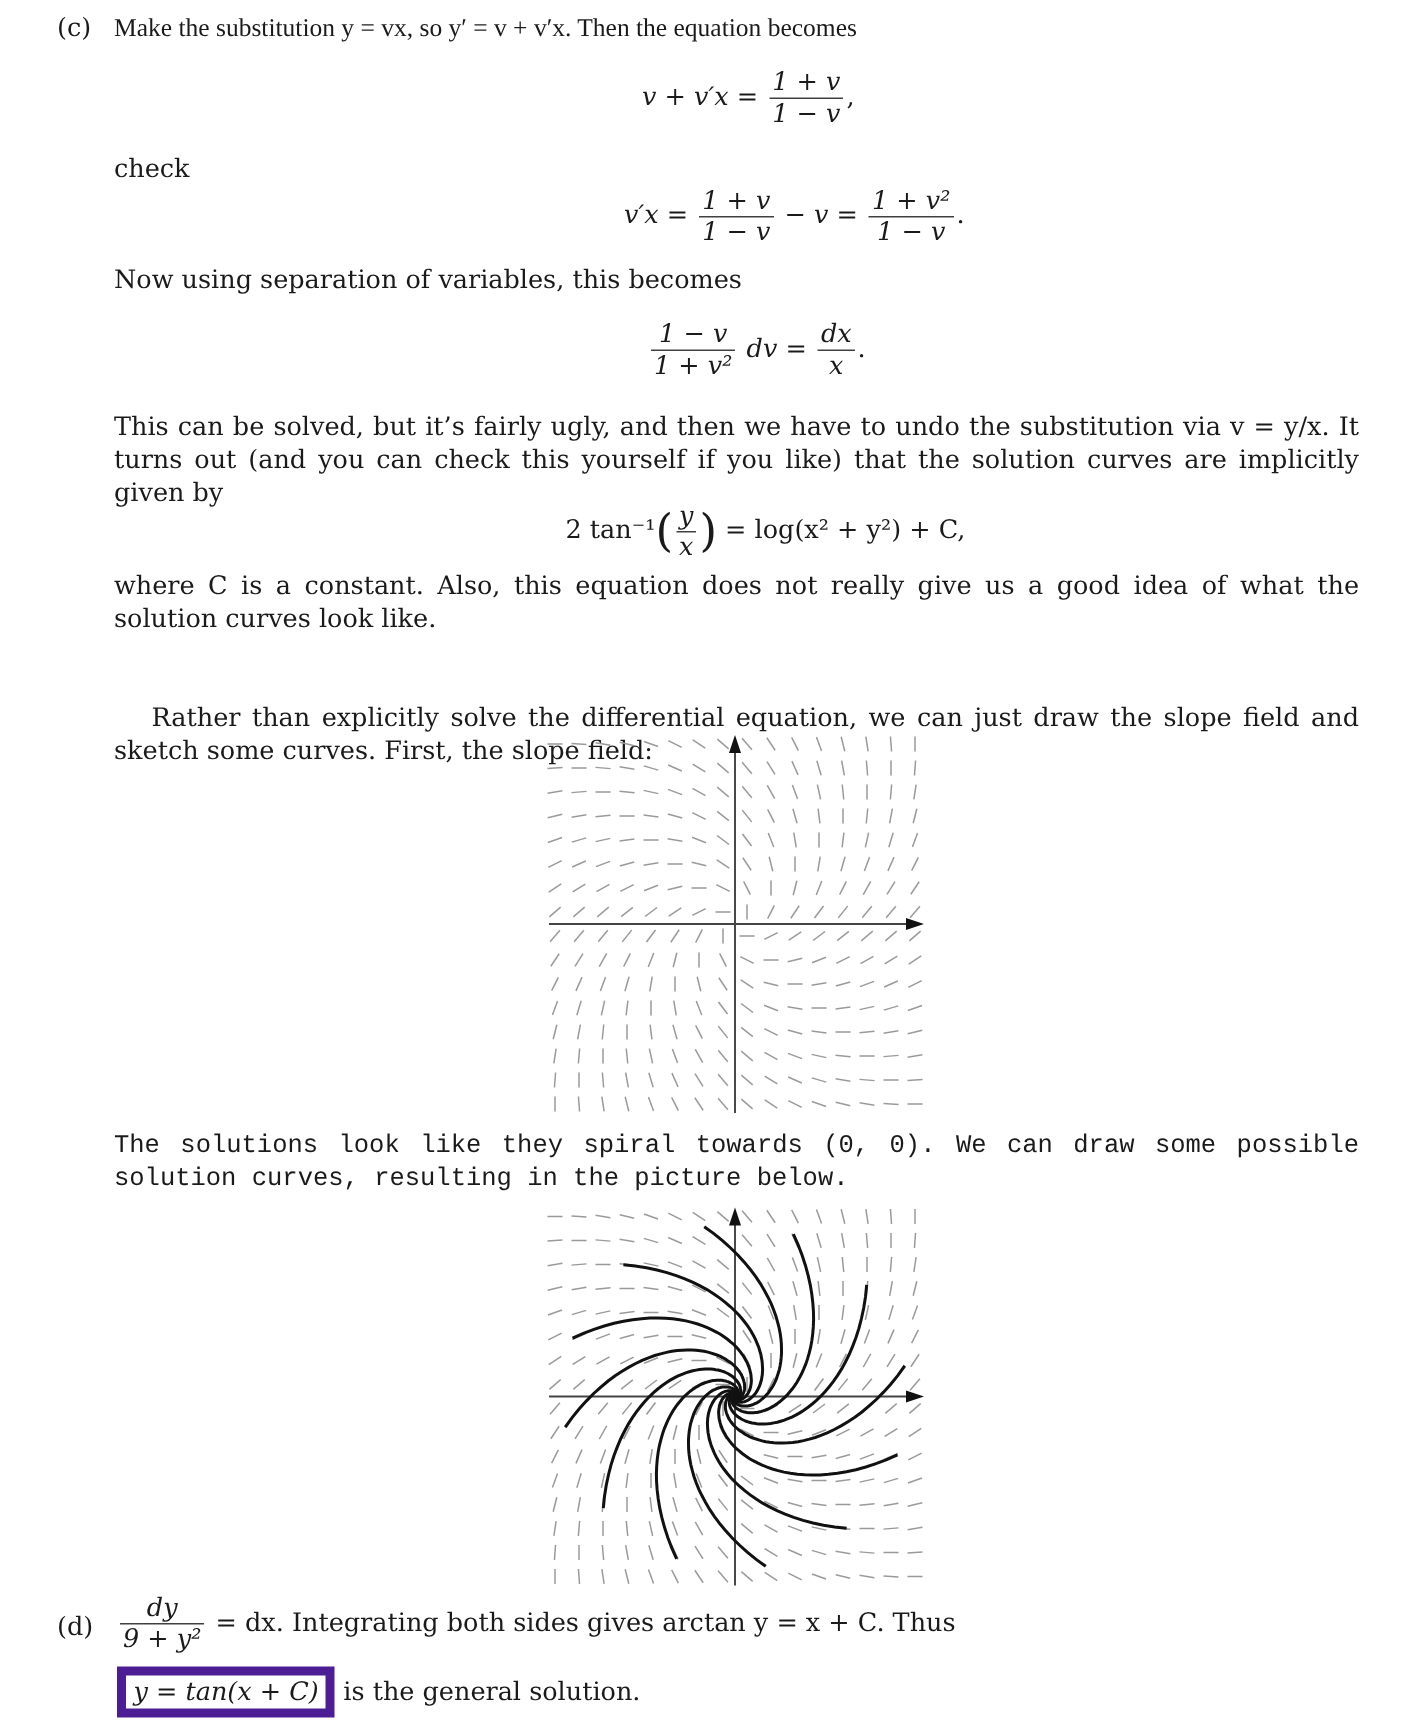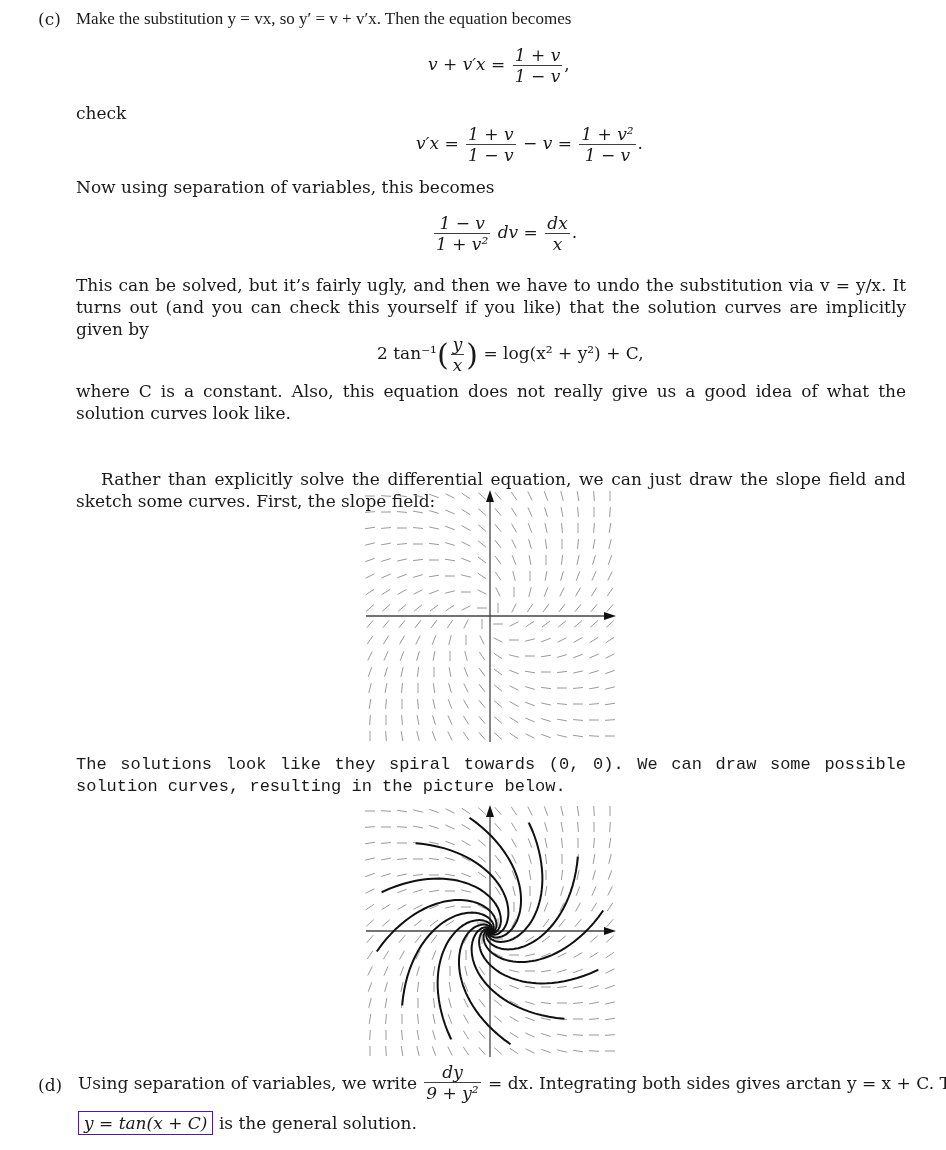--- a/index.html
+++ b/index.html
@@ -5,21 +5,21 @@
   html, body { margin:0; padding:0; background:#ffffff; }
   body { width:946px; height:1150px; position:relative; overflow:hidden;
          font-family:"DejaVu Serif","Liberation Serif",serif; color:#1a1a1a; font-size:17px; }
   .abs { position:absolute; white-space:nowrap; }
   .para { position:absolute; left:76px; width:830px; line-height:22px; text-align:justify; white-space:normal; }
   i, .m { font-style:italic; }
   .frac { display:inline-block; vertical-align:middle; text-align:center; margin:0 2px; }
   .frac > span { display:block; padding:0 2px; line-height:20px; }
   .frac > span.num { border-bottom:1px solid #404040; }
   .label { position:absolute; left:38px; }
-  .boxed { display:inline-block; border:1px solid #4c1d95; padding:1px 5px; }
+  .boxed { display:inline-block; border:6px solid #4c1d95; padding:1px 5px; }
   svg.plot { position:absolute; }
   .paren { font-size:30px; vertical-align:middle; font-style:normal; }
 </style>
 </head>
 <body>
 
 <div class="abs label" style="top:9px;">(c)</div>
 <div class="abs" style="left:76px; top:9px;font-family:Liberation Serif, serif;">Make the substitution y = vx, so y′ = v + v′x. Then the equation becomes</div>
 
 <div class="abs" style="left:428px; top:45px;">
@@ -589,20 +589,19 @@
     <path d="M128.0,128.0 L128.0,128.0 L128.0,128.0 L128.0,128.0 L128.0,128.0 L128.0,128.0 L128.0,128.0 L128.0,128.0 L128.0,128.0 L128.0,128.0 L128.0,128.0 L128.0,128.0 L128.0,128.0 L128.0,128.0 L128.0,128.0 L128.0,128.0 L128.0,128.0 L128.0,128.0 L128.0,128.0 L128.0,128.0 L128.0,128.0 L128.0,128.0 L128.0,128.0 L128.0,128.0 L128.0,128.0 L128.0,128.0 L128.0,128.0 L128.0,128.0 L128.0,128.0 L128.0,128.0 L128.0,128.0 L128.0,128.0 L128.0,128.0 L128.0,128.0 L128.0,128.0 L128.0,128.0 L128.0,128.0 L128.0,128.0 L128.0,128.0 L128.0,128.0 L128.0,128.0 L128.0,128.0 L128.0,128.0 L128.0,128.0 L128.0,128.0 L128.0,128.0 L128.0,128.0 L128.0,128.0 L128.0,128.0 L128.0,128.0 L128.0,128.0 L128.0,128.0 L128.0,128.0 L128.0,128.0 L128.0,128.0 L128.0,128.0 L128.0,128.0 L128.0,128.0 L128.0,128.0 L128.0,128.0 L128.0,128.0 L128.0,128.0 L128.0,128.0 L128.0,128.0 L128.0,128.0 L128.0,128.0 L128.0,128.0 L128.0,128.0 L128.0,128.0 L128.0,128.0 L128.0,128.0 L128.0,128.0 L128.0,128.0 L128.0,128.0 L128.0,128.0 L128.0,128.0 L128.0,128.0 L128.0,128.0 L128.0,128.0 L128.0,128.0 L128.0,128.0 L128.0,128.0 L128.0,128.0 L128.0,128.0 L128.0,128.0 L128.0,128.0 L128.0,128.0 L128.0,128.0 L128.0,128.0 L128.0,128.0 L128.0,128.0 L128.0,128.0 L128.0,128.0 L128.0,128.0 L128.0,128.0 L128.0,128.0 L128.0,128.0 L128.0,128.0 L128.0,128.0 L128.0,128.0 L128.0,128.0 L128.0,128.0 L128.0,128.0 L128.0,128.0 L128.0,128.0 L128.0,128.0 L128.0,128.0 L128.0,128.0 L128.0,128.0 L128.0,128.0 L128.0,128.0 L128.0,128.0 L128.0,128.0 L128.0,128.0 L128.0,128.0 L128.0,128.0 L128.0,128.0 L128.0,128.0 L128.0,128.0 L128.0,128.0 L128.0,128.0 L128.0,128.0 L127.9,128.0 L127.9,128.0 L127.9,128.0 L127.9,128.0 L127.9,128.0 L127.9,128.0 L127.9,128.0 L127.9,128.1 L127.9,128.1 L127.9,128.1 L127.9,128.1 L127.9,128.1 L127.9,128.1 L127.9,128.1 L127.9,128.1 L128.0,128.1 L128.0,128.1 L128.0,128.1 L128.0,128.1 L128.0,128.1 L128.0,128.1 L128.0,128.2 L128.0,128.2 L128.0,128.2 L128.0,128.2 L128.0,128.2 L128.0,128.2 L128.0,128.2 L128.0,128.2 L128.1,128.2 L128.1,128.2 L128.1,128.2 L128.1,128.2 L128.1,128.3 L128.1,128.3 L128.2,128.3 L128.2,128.3 L128.2,128.3 L128.2,128.3 L128.3,128.3 L128.3,128.3 L128.3,128.3 L128.4,128.3 L128.4,128.3 L128.4,128.3 L128.5,128.3 L128.5,128.2 L128.5,128.2 L128.6,128.2 L128.6,128.2 L128.6,128.2 L128.7,128.1 L128.7,128.1 L128.8,128.1 L128.8,128.0 L128.9,128.0 L128.9,128.0 L128.9,127.9 L129.0,127.9 L129.0,127.8 L129.1,127.7 L129.1,127.7 L129.1,127.6 L129.2,127.5 L129.2,127.4 L129.2,127.3 L129.3,127.2 L129.3,127.1 L129.3,127.0 L129.3,126.9 L129.3,126.8 L129.3,126.6 L129.3,126.5 L129.3,126.4 L129.3,126.2 L129.3,126.1 L129.2,125.9 L129.2,125.7 L129.1,125.5 L129.1,125.4 L129.0,125.2 L128.9,125.0 L128.8,124.8 L128.6,124.6 L128.5,124.4 L128.3,124.2 L128.1,124.0 L127.9,123.8 L127.7,123.5 L127.4,123.3 L127.2,123.1 L126.9,122.9 L126.5,122.7 L126.2,122.6 L125.8,122.4 L125.4,122.2 L125.0,122.1 L124.5,121.9 L124.0,121.8 L123.5,121.7 L122.9,121.6 L122.4,121.6 L121.7,121.6 L121.1,121.6 L120.4,121.6 L119.7,121.7 L118.9,121.8 L118.2,122.0 L117.4,122.2 L116.5,122.5 L115.7,122.8 L114.8,123.2 L113.8,123.6 L112.9,124.1 L112.0,124.7 L111.0,125.4 L110.0,126.2 L109.0,127.0 L108.0,128.0 L107.0,129.1 L106.0,130.2 L105.0,131.5 L104.1,132.9 L103.1,134.4 L102.2,136.0 L101.3,137.7 L100.5,139.6 L99.8,141.6 L99.1,143.8 L98.4,146.1 L97.9,148.6 L97.5,151.2 L97.2,153.9 L97.0,156.9 L97.0,159.9 L97.1,163.2 L97.4,166.5 L97.9,170.1 L98.6,173.7 L99.6,177.6 L100.7,181.5 L102.2,185.7 L103.9,189.9 L106.0,194.2 L108.4,198.7 L111.1,203.3 L114.2,207.9 L117.7,212.6 L121.7,217.4 L126.0,222.2 L130.9,227.0 L136.2,231.8 L142.1,236.6 L148.5,241.2" fill="none" stroke="#111" stroke-width="2"></path>
     <path d="M128.0,128.0 L128.0,128.0 L128.0,128.0 L128.0,128.0 L128.0,128.0 L128.0,128.0 L128.0,128.0 L128.0,128.0 L128.0,128.0 L128.0,128.0 L128.0,128.0 L128.0,128.0 L128.0,128.0 L128.0,128.0 L128.0,128.0 L128.0,128.0 L128.0,128.0 L128.0,128.0 L128.0,128.0 L128.0,128.0 L128.0,128.0 L128.0,128.0 L128.0,128.0 L128.0,128.0 L128.0,128.0 L128.0,128.0 L128.0,128.0 L128.0,128.0 L128.0,128.0 L128.0,128.0 L128.0,128.0 L128.0,128.0 L128.0,128.0 L128.0,128.0 L128.0,128.0 L128.0,128.0 L128.0,128.0 L128.0,128.0 L128.0,128.0 L128.0,128.0 L128.0,128.0 L128.0,128.0 L128.0,128.0 L128.0,128.0 L128.0,128.0 L128.0,128.0 L128.0,128.0 L128.0,128.0 L128.0,128.0 L128.0,128.0 L128.0,128.0 L128.0,128.0 L128.0,128.0 L128.0,128.0 L128.0,128.0 L128.0,128.0 L128.0,128.0 L128.0,128.0 L128.0,128.0 L128.0,128.0 L128.0,128.0 L128.0,128.0 L128.0,128.0 L128.0,128.0 L128.0,128.0 L128.0,128.0 L128.0,128.0 L128.0,128.0 L128.0,128.0 L128.0,128.0 L128.0,128.0 L128.0,128.0 L128.0,128.0 L128.0,128.0 L128.0,128.0 L128.0,128.0 L128.0,128.0 L128.0,128.0 L128.0,128.0 L128.0,128.0 L128.0,128.0 L128.0,128.0 L128.0,128.0 L128.0,128.0 L128.0,128.0 L128.0,128.0 L128.0,128.0 L128.0,128.0 L128.0,128.0 L128.0,128.0 L128.0,128.0 L128.0,128.0 L128.0,128.0 L128.0,128.0 L128.0,128.0 L128.0,128.0 L128.0,128.0 L128.0,128.0 L128.0,128.0 L128.0,128.0 L128.0,128.0 L128.0,128.0 L128.0,128.0 L128.0,128.0 L128.0,128.0 L128.0,128.0 L128.0,128.0 L128.0,128.0 L128.0,128.0 L128.0,128.0 L128.0,128.0 L128.0,128.0 L128.0,128.0 L128.0,128.0 L128.0,128.0 L128.0,128.0 L128.0,128.0 L128.0,128.0 L128.0,128.0 L128.0,128.0 L128.0,128.0 L128.0,128.0 L128.0,128.0 L128.0,128.0 L128.0,128.1 L128.0,128.1 L128.0,128.1 L128.0,128.1 L128.0,128.1 L128.0,128.1 L128.0,128.1 L128.0,128.1 L128.0,128.1 L128.0,128.1 L128.0,128.1 L128.0,128.1 L128.0,128.1 L128.0,128.1 L128.0,128.1 L128.0,128.1 L128.0,128.1 L128.0,128.1 L128.0,128.1 L128.1,128.1 L128.1,128.1 L128.1,128.2 L128.1,128.2 L128.1,128.2 L128.1,128.2 L128.1,128.2 L128.1,128.2 L128.2,128.2 L128.2,128.2 L128.2,128.2 L128.2,128.2 L128.2,128.2 L128.3,128.2 L128.3,128.1 L128.3,128.1 L128.3,128.1 L128.3,128.1 L128.4,128.1 L128.4,128.1 L128.4,128.1 L128.4,128.1 L128.5,128.0 L128.5,128.0 L128.5,128.0 L128.5,128.0 L128.6,127.9 L128.6,127.9 L128.6,127.9 L128.6,127.8 L128.7,127.8 L128.7,127.7 L128.7,127.7 L128.7,127.6 L128.7,127.6 L128.8,127.5 L128.8,127.5 L128.8,127.4 L128.8,127.3 L128.8,127.2 L128.8,127.2 L128.8,127.1 L128.8,127.0 L128.8,126.9 L128.7,126.8 L128.7,126.7 L128.7,126.6 L128.6,126.5 L128.6,126.4 L128.5,126.3 L128.5,126.2 L128.4,126.0 L128.3,125.9 L128.2,125.8 L128.1,125.7 L128.0,125.6 L127.9,125.4 L127.7,125.3 L127.6,125.2 L127.4,125.1 L127.2,124.9 L127.0,124.8 L126.8,124.7 L126.6,124.6 L126.3,124.5 L126.1,124.4 L125.8,124.4 L125.5,124.3 L125.2,124.2 L124.8,124.2 L124.5,124.2 L124.1,124.2 L123.7,124.2 L123.3,124.2 L122.9,124.3 L122.4,124.4 L121.9,124.5 L121.5,124.6 L121.0,124.8 L120.4,125.0 L119.9,125.3 L119.4,125.5 L118.8,125.9 L118.2,126.3 L117.6,126.7 L117.1,127.2 L116.5,127.7 L115.9,128.3 L115.3,128.9 L114.7,129.7 L114.1,130.4 L113.6,131.3 L113.0,132.2 L112.5,133.2 L112.0,134.3 L111.5,135.4 L111.1,136.7 L110.7,138.0 L110.3,139.4 L110.1,140.9 L109.8,142.5 L109.7,144.2 L109.6,145.9 L109.7,147.8 L109.8,149.8 L110.0,151.8 L110.4,153.9 L110.8,156.2 L111.5,158.5 L112.2,160.9 L113.2,163.3 L114.3,165.9 L115.6,168.5 L117.1,171.2 L118.8,173.9 L120.8,176.7 L123.0,179.5 L125.4,182.3 L128.2,185.2 L131.2,188.0 L134.5,190.8 L138.1,193.6 L142.1,196.4 L146.4,199.1 L151.0,201.6 L156.0,204.1 L161.4,206.4 L167.2,208.6 L173.4,210.6 L180.0,212.3 L187.0,213.8 L194.5,215.0 L202.4,215.8" fill="none" stroke="#111" stroke-width="2"></path>
     <path d="M128.0,128.0 L128.0,128.0 L128.0,128.0 L128.0,128.0 L128.0,128.0 L128.0,128.0 L128.0,128.0 L128.0,128.0 L128.0,128.0 L128.0,128.0 L128.0,128.0 L128.0,128.0 L128.0,128.0 L128.0,128.0 L128.0,128.0 L128.0,128.0 L128.0,128.0 L128.0,128.0 L128.0,128.0 L128.0,128.0 L128.0,128.0 L128.0,128.0 L128.0,128.0 L128.0,128.0 L128.0,128.0 L128.0,128.0 L128.0,128.0 L128.0,128.0 L128.0,128.0 L128.0,128.0 L128.0,128.0 L128.0,128.0 L128.0,128.0 L128.0,128.0 L128.0,128.0 L128.0,128.0 L128.0,128.0 L128.0,128.0 L128.0,128.0 L128.0,128.0 L128.0,128.0 L128.0,128.0 L128.0,128.0 L128.0,128.0 L128.0,128.0 L128.0,128.0 L128.0,128.0 L128.0,128.0 L128.0,128.0 L128.0,128.0 L128.0,128.0 L128.0,128.0 L128.0,128.0 L128.0,128.0 L128.0,128.0 L128.0,128.0 L128.0,128.0 L128.0,128.0 L128.0,128.0 L128.0,128.0 L128.0,128.0 L128.0,128.0 L128.0,128.0 L128.0,128.0 L128.0,128.0 L128.0,128.0 L128.0,128.0 L128.0,128.0 L128.0,128.0 L128.0,128.0 L128.0,128.0 L128.0,128.0 L128.0,128.0 L128.0,128.0 L128.0,128.0 L128.0,128.0 L128.0,128.0 L128.0,128.0 L128.0,128.0 L128.0,128.0 L128.0,128.0 L128.0,128.0 L128.0,128.0 L128.0,128.0 L128.0,128.0 L128.0,128.0 L128.0,128.0 L128.0,128.0 L128.0,128.0 L128.0,128.0 L128.0,128.0 L128.0,128.0 L128.0,128.0 L128.0,128.0 L128.0,128.0 L128.0,128.0 L128.0,128.0 L128.0,128.0 L128.0,128.0 L128.0,128.0 L128.0,128.0 L128.0,128.0 L128.0,128.0 L128.0,128.0 L128.0,128.0 L128.0,128.0 L128.0,128.0 L128.0,128.0 L128.0,128.0 L128.0,128.0 L128.0,128.0 L128.0,128.0 L128.0,128.0 L128.0,128.0 L128.0,128.0 L128.0,128.0 L128.0,128.0 L128.0,128.0 L128.0,128.0 L128.0,128.0 L128.0,128.0 L128.0,128.1 L128.0,128.1 L128.0,128.1 L128.0,128.1 L128.0,128.1 L128.0,128.1 L128.0,128.1 L128.0,128.1 L128.0,128.1 L128.0,128.1 L128.0,128.1 L128.0,128.1 L128.0,128.1 L128.0,128.1 L128.1,128.1 L128.1,128.1 L128.1,128.1 L128.1,128.1 L128.1,128.1 L128.1,128.1 L128.1,128.1 L128.1,128.1 L128.1,128.1 L128.1,128.1 L128.1,128.1 L128.2,128.1 L128.2,128.1 L128.2,128.1 L128.2,128.1 L128.2,128.1 L128.2,128.1 L128.2,128.1 L128.3,128.0 L128.3,128.0 L128.3,128.0 L128.3,128.0 L128.3,128.0 L128.3,128.0 L128.3,128.0 L128.4,127.9 L128.4,127.9 L128.4,127.9 L128.4,127.9 L128.4,127.8 L128.4,127.8 L128.4,127.8 L128.4,127.7 L128.5,127.7 L128.5,127.7 L128.5,127.6 L128.5,127.6 L128.5,127.5 L128.5,127.5 L128.5,127.4 L128.5,127.4 L128.4,127.3 L128.4,127.3 L128.4,127.2 L128.4,127.1 L128.4,127.1 L128.3,127.0 L128.3,126.9 L128.3,126.9 L128.2,126.8 L128.2,126.7 L128.1,126.7 L128.0,126.6 L128.0,126.5 L127.9,126.4 L127.8,126.4 L127.7,126.3 L127.6,126.2 L127.5,126.2 L127.4,126.1 L127.2,126.0 L127.1,126.0 L126.9,125.9 L126.8,125.9 L126.6,125.8 L126.4,125.8 L126.2,125.8 L126.0,125.7 L125.8,125.7 L125.6,125.7 L125.3,125.8 L125.1,125.8 L124.8,125.8 L124.6,125.9 L124.3,126.0 L124.0,126.0 L123.7,126.2 L123.4,126.3 L123.1,126.5 L122.7,126.6 L122.4,126.8 L122.0,127.1 L121.7,127.4 L121.4,127.6 L121.0,128.0 L120.7,128.3 L120.3,128.8 L120.0,129.2 L119.6,129.7 L119.3,130.2 L119.0,130.8 L118.7,131.4 L118.4,132.0 L118.1,132.7 L117.9,133.5 L117.6,134.3 L117.5,135.2 L117.3,136.1 L117.2,137.0 L117.1,138.1 L117.1,139.1 L117.2,140.3 L117.3,141.5 L117.4,142.7 L117.7,144.0 L118.0,145.3 L118.4,146.7 L118.9,148.1 L119.5,149.6 L120.2,151.2 L121.1,152.7 L122.0,154.3 L123.1,156.0 L124.3,157.6 L125.7,159.3 L127.2,161.0 L128.9,162.7 L130.8,164.3 L132.8,166.0 L135.1,167.7 L137.5,169.3 L140.1,170.8 L143.0,172.3 L146.1,173.7 L149.4,175.1 L152.9,176.3 L156.7,177.4 L160.7,178.4 L165.0,179.2 L169.6,179.8 L174.4,180.2 L179.4,180.4 L184.7,180.3 L190.3,179.9 L196.2,179.2 L202.3,178.2 L208.6,176.8 L215.2,175.0 L222.0,172.8 L229.1,170.1 L236.3,166.9" fill="none" stroke="#111" stroke-width="2"></path>
     <path d="M128.0,128.0 L128.0,128.0 L128.0,128.0 L128.0,128.0 L128.0,128.0 L128.0,128.0 L128.0,128.0 L128.0,128.0 L128.0,128.0 L128.0,128.0 L128.0,128.0 L128.0,128.0 L128.0,128.0 L128.0,128.0 L128.0,128.0 L128.0,128.0 L128.0,128.0 L128.0,128.0 L128.0,128.0 L128.0,128.0 L128.0,128.0 L128.0,128.0 L128.0,128.0 L128.0,128.0 L128.0,128.0 L128.0,128.0 L128.0,128.0 L128.0,128.0 L128.0,128.0 L128.0,128.0 L128.0,128.0 L128.0,128.0 L128.0,128.0 L128.0,128.0 L128.0,128.0 L128.0,128.0 L128.0,128.0 L128.0,128.0 L128.0,128.0 L128.0,128.0 L128.0,128.0 L128.0,128.0 L128.0,128.0 L128.0,128.0 L128.0,128.0 L128.0,128.0 L128.0,128.0 L128.0,128.0 L128.0,128.0 L128.0,128.0 L128.0,128.0 L128.0,128.0 L128.0,128.0 L128.0,128.0 L128.0,128.0 L128.0,128.0 L128.0,128.0 L128.0,128.0 L128.0,128.0 L128.0,128.0 L128.0,128.0 L128.0,128.0 L128.0,128.0 L128.0,128.0 L128.0,128.0 L128.0,128.0 L128.0,128.0 L128.0,128.0 L128.0,128.0 L128.0,128.0 L128.0,128.0 L128.0,128.0 L128.0,128.0 L128.0,128.0 L128.0,128.0 L128.0,128.0 L128.0,128.0 L128.0,128.0 L128.0,128.0 L128.0,128.0 L128.0,128.0 L128.0,128.0 L128.0,128.0 L128.0,128.0 L128.0,128.0 L128.0,128.0 L128.0,128.0 L128.0,128.0 L128.0,128.0 L128.0,128.0 L128.0,128.0 L128.0,128.0 L128.0,128.0 L128.0,128.0 L128.0,128.0 L128.0,128.0 L128.0,128.0 L128.0,128.0 L128.0,128.0 L128.0,128.0 L128.0,128.0 L128.0,128.0 L128.0,128.0 L128.0,128.0 L128.0,128.0 L128.0,128.0 L128.0,128.0 L128.0,128.0 L128.0,128.0 L128.0,128.0 L128.0,128.0 L128.0,128.0 L128.0,128.0 L128.0,128.0 L128.0,128.0 L128.0,128.0 L128.0,128.0 L128.0,128.0 L128.0,128.0 L128.0,128.0 L128.0,128.0 L128.0,128.0 L128.0,128.1 L128.0,128.1 L128.0,128.1 L128.0,128.1 L128.0,128.1 L128.0,128.1 L128.0,128.1 L128.1,128.1 L128.1,128.1 L128.1,128.1 L128.1,128.1 L128.1,128.1 L128.1,128.1 L128.1,128.1 L128.1,128.1 L128.1,128.0 L128.1,128.0 L128.1,128.0 L128.1,128.0 L128.1,128.0 L128.1,128.0 L128.2,128.0 L128.2,128.0 L128.2,128.0 L128.2,128.0 L128.2,128.0 L128.2,128.0 L128.2,128.0 L128.2,128.0 L128.2,127.9 L128.2,127.9 L128.2,127.9 L128.2,127.9 L128.3,127.9 L128.3,127.9 L128.3,127.8 L128.3,127.8 L128.3,127.8 L128.3,127.8 L128.3,127.7 L128.3,127.7 L128.3,127.7 L128.3,127.6 L128.3,127.6 L128.3,127.6 L128.3,127.5 L128.2,127.5 L128.2,127.5 L128.2,127.4 L128.2,127.4 L128.2,127.4 L128.1,127.3 L128.1,127.3 L128.1,127.2 L128.0,127.2 L128.0,127.1 L128.0,127.1 L127.9,127.1 L127.9,127.0 L127.8,127.0 L127.7,126.9 L127.7,126.9 L127.6,126.9 L127.5,126.8 L127.4,126.8 L127.3,126.8 L127.2,126.7 L127.1,126.7 L127.0,126.7 L126.9,126.7 L126.8,126.7 L126.6,126.7 L126.5,126.7 L126.4,126.7 L126.2,126.7 L126.1,126.7 L125.9,126.8 L125.7,126.8 L125.5,126.9 L125.4,126.9 L125.2,127.0 L125.0,127.1 L124.8,127.2 L124.6,127.4 L124.4,127.5 L124.2,127.7 L124.0,127.9 L123.8,128.1 L123.5,128.3 L123.3,128.6 L123.1,128.8 L122.9,129.1 L122.7,129.5 L122.6,129.8 L122.4,130.2 L122.2,130.6 L122.1,131.0 L121.9,131.5 L121.8,132.0 L121.7,132.5 L121.6,133.1 L121.6,133.6 L121.6,134.3 L121.6,134.9 L121.6,135.6 L121.7,136.3 L121.8,137.1 L122.0,137.8 L122.2,138.6 L122.5,139.5 L122.8,140.3 L123.2,141.2 L123.6,142.2 L124.1,143.1 L124.7,144.0 L125.4,145.0 L126.2,146.0 L127.0,147.0 L128.0,148.0 L129.1,149.0 L130.2,150.0 L131.5,151.0 L132.9,151.9 L134.4,152.9 L136.0,153.8 L137.7,154.7 L139.6,155.5 L141.6,156.2 L143.8,156.9 L146.1,157.6 L148.6,158.1 L151.2,158.5 L153.9,158.8 L156.9,159.0 L159.9,159.0 L163.2,158.9 L166.5,158.6 L170.1,158.1 L173.7,157.4 L177.6,156.4 L181.5,155.3 L185.7,153.8 L189.9,152.1 L194.2,150.0 L198.7,147.6 L203.3,144.9 L207.9,141.8 L212.6,138.3 L217.4,134.3 L222.2,130.0 L227.0,125.1 L231.8,119.8 L236.6,113.9 L241.2,107.5" fill="none" stroke="#111" stroke-width="2"></path>
     <path d="M128.0,128.0 L128.0,128.0 L128.0,128.0 L128.0,128.0 L128.0,128.0 L128.0,128.0 L128.0,128.0 L128.0,128.0 L128.0,128.0 L128.0,128.0 L128.0,128.0 L128.0,128.0 L128.0,128.0 L128.0,128.0 L128.0,128.0 L128.0,128.0 L128.0,128.0 L128.0,128.0 L128.0,128.0 L128.0,128.0 L128.0,128.0 L128.0,128.0 L128.0,128.0 L128.0,128.0 L128.0,128.0 L128.0,128.0 L128.0,128.0 L128.0,128.0 L128.0,128.0 L128.0,128.0 L128.0,128.0 L128.0,128.0 L128.0,128.0 L128.0,128.0 L128.0,128.0 L128.0,128.0 L128.0,128.0 L128.0,128.0 L128.0,128.0 L128.0,128.0 L128.0,128.0 L128.0,128.0 L128.0,128.0 L128.0,128.0 L128.0,128.0 L128.0,128.0 L128.0,128.0 L128.0,128.0 L128.0,128.0 L128.0,128.0 L128.0,128.0 L128.0,128.0 L128.0,128.0 L128.0,128.0 L128.0,128.0 L128.0,128.0 L128.0,128.0 L128.0,128.0 L128.0,128.0 L128.0,128.0 L128.0,128.0 L128.0,128.0 L128.0,128.0 L128.0,128.0 L128.0,128.0 L128.0,128.0 L128.0,128.0 L128.0,128.0 L128.0,128.0 L128.0,128.0 L128.0,128.0 L128.0,128.0 L128.0,128.0 L128.0,128.0 L128.0,128.0 L128.0,128.0 L128.0,128.0 L128.0,128.0 L128.0,128.0 L128.0,128.0 L128.0,128.0 L128.0,128.0 L128.0,128.0 L128.0,128.0 L128.0,128.0 L128.0,128.0 L128.0,128.0 L128.0,128.0 L128.0,128.0 L128.0,128.0 L128.0,128.0 L128.0,128.0 L128.0,128.0 L128.0,128.0 L128.0,128.0 L128.0,128.0 L128.0,128.0 L128.0,128.0 L128.0,128.0 L128.0,128.0 L128.0,128.0 L128.0,128.0 L128.0,128.0 L128.0,128.0 L128.0,128.0 L128.0,128.0 L128.0,128.0 L128.0,128.0 L128.0,128.0 L128.0,128.0 L128.0,128.0 L128.0,128.0 L128.0,128.0 L128.0,128.0 L128.0,128.0 L128.0,128.0 L128.0,128.0 L128.0,128.0 L128.0,128.0 L128.0,128.0 L128.0,128.0 L128.0,128.0 L128.0,128.0 L128.0,128.0 L128.1,128.0 L128.1,128.0 L128.1,128.0 L128.1,128.0 L128.1,128.0 L128.1,128.0 L128.1,128.0 L128.1,128.0 L128.1,128.0 L128.1,128.0 L128.1,128.0 L128.1,128.0 L128.1,128.0 L128.1,128.0 L128.1,128.0 L128.1,128.0 L128.1,128.0 L128.1,128.0 L128.1,128.0 L128.1,127.9 L128.1,127.9 L128.2,127.9 L128.2,127.9 L128.2,127.9 L128.2,127.9 L128.2,127.9 L128.2,127.9 L128.2,127.8 L128.2,127.8 L128.2,127.8 L128.2,127.8 L128.2,127.8 L128.2,127.7 L128.1,127.7 L128.1,127.7 L128.1,127.7 L128.1,127.7 L128.1,127.6 L128.1,127.6 L128.1,127.6 L128.1,127.6 L128.0,127.5 L128.0,127.5 L128.0,127.5 L128.0,127.5 L127.9,127.4 L127.9,127.4 L127.9,127.4 L127.8,127.4 L127.8,127.3 L127.7,127.3 L127.7,127.3 L127.6,127.3 L127.6,127.3 L127.5,127.2 L127.5,127.2 L127.4,127.2 L127.3,127.2 L127.2,127.2 L127.2,127.2 L127.1,127.2 L127.0,127.2 L126.9,127.2 L126.8,127.3 L126.7,127.3 L126.6,127.3 L126.5,127.4 L126.4,127.4 L126.3,127.5 L126.2,127.5 L126.0,127.6 L125.9,127.7 L125.8,127.8 L125.7,127.9 L125.6,128.0 L125.4,128.1 L125.3,128.3 L125.2,128.4 L125.1,128.6 L124.9,128.8 L124.8,129.0 L124.7,129.2 L124.6,129.4 L124.5,129.7 L124.4,129.9 L124.4,130.2 L124.3,130.5 L124.2,130.8 L124.2,131.2 L124.2,131.5 L124.2,131.9 L124.2,132.3 L124.2,132.7 L124.3,133.1 L124.4,133.6 L124.5,134.1 L124.6,134.5 L124.8,135.0 L125.0,135.6 L125.3,136.1 L125.5,136.6 L125.9,137.2 L126.3,137.8 L126.7,138.4 L127.2,138.9 L127.7,139.5 L128.3,140.1 L128.9,140.7 L129.7,141.3 L130.4,141.9 L131.3,142.4 L132.2,143.0 L133.2,143.5 L134.3,144.0 L135.4,144.5 L136.7,144.9 L138.0,145.3 L139.4,145.7 L140.9,145.9 L142.5,146.2 L144.2,146.3 L145.9,146.4 L147.8,146.3 L149.8,146.2 L151.8,146.0 L153.9,145.6 L156.2,145.2 L158.5,144.5 L160.9,143.8 L163.3,142.8 L165.9,141.7 L168.5,140.4 L171.2,138.9 L173.9,137.2 L176.7,135.2 L179.5,133.0 L182.3,130.6 L185.2,127.8 L188.0,124.8 L190.8,121.5 L193.6,117.9 L196.4,113.9 L199.1,109.6 L201.6,105.0 L204.1,100.0 L206.4,94.6 L208.6,88.8 L210.6,82.6 L212.3,76.0 L213.8,69.0 L215.0,61.5 L215.8,53.6" fill="none" stroke="#111" stroke-width="2"></path>
     <path d="M128.0,128.0 L128.0,128.0 L128.0,128.0 L128.0,128.0 L128.0,128.0 L128.0,128.0 L128.0,128.0 L128.0,128.0 L128.0,128.0 L128.0,128.0 L128.0,128.0 L128.0,128.0 L128.0,128.0 L128.0,128.0 L128.0,128.0 L128.0,128.0 L128.0,128.0 L128.0,128.0 L128.0,128.0 L128.0,128.0 L128.0,128.0 L128.0,128.0 L128.0,128.0 L128.0,128.0 L128.0,128.0 L128.0,128.0 L128.0,128.0 L128.0,128.0 L128.0,128.0 L128.0,128.0 L128.0,128.0 L128.0,128.0 L128.0,128.0 L128.0,128.0 L128.0,128.0 L128.0,128.0 L128.0,128.0 L128.0,128.0 L128.0,128.0 L128.0,128.0 L128.0,128.0 L128.0,128.0 L128.0,128.0 L128.0,128.0 L128.0,128.0 L128.0,128.0 L128.0,128.0 L128.0,128.0 L128.0,128.0 L128.0,128.0 L128.0,128.0 L128.0,128.0 L128.0,128.0 L128.0,128.0 L128.0,128.0 L128.0,128.0 L128.0,128.0 L128.0,128.0 L128.0,128.0 L128.0,128.0 L128.0,128.0 L128.0,128.0 L128.0,128.0 L128.0,128.0 L128.0,128.0 L128.0,128.0 L128.0,128.0 L128.0,128.0 L128.0,128.0 L128.0,128.0 L128.0,128.0 L128.0,128.0 L128.0,128.0 L128.0,128.0 L128.0,128.0 L128.0,128.0 L128.0,128.0 L128.0,128.0 L128.0,128.0 L128.0,128.0 L128.0,128.0 L128.0,128.0 L128.0,128.0 L128.0,128.0 L128.0,128.0 L128.0,128.0 L128.0,128.0 L128.0,128.0 L128.0,128.0 L128.0,128.0 L128.0,128.0 L128.0,128.0 L128.0,128.0 L128.0,128.0 L128.0,128.0 L128.0,128.0 L128.0,128.0 L128.0,128.0 L128.0,128.0 L128.0,128.0 L128.0,128.0 L128.0,128.0 L128.0,128.0 L128.0,128.0 L128.0,128.0 L128.0,128.0 L128.0,128.0 L128.0,128.0 L128.0,128.0 L128.0,128.0 L128.0,128.0 L128.0,128.0 L128.0,128.0 L128.0,128.0 L128.0,128.0 L128.0,128.0 L128.0,128.0 L128.0,128.0 L128.0,128.0 L128.0,128.0 L128.0,128.0 L128.1,128.0 L128.1,128.0 L128.1,128.0 L128.1,128.0 L128.1,128.0 L128.1,128.0 L128.1,128.0 L128.1,128.0 L128.1,128.0 L128.1,128.0 L128.1,128.0 L128.1,128.0 L128.1,128.0 L128.1,128.0 L128.1,127.9 L128.1,127.9 L128.1,127.9 L128.1,127.9 L128.1,127.9 L128.1,127.9 L128.1,127.9 L128.1,127.9 L128.1,127.9 L128.1,127.9 L128.1,127.9 L128.1,127.8 L128.1,127.8 L128.1,127.8 L128.1,127.8 L128.1,127.8 L128.1,127.8 L128.1,127.8 L128.0,127.7 L128.0,127.7 L128.0,127.7 L128.0,127.7 L128.0,127.7 L128.0,127.7 L128.0,127.7 L127.9,127.6 L127.9,127.6 L127.9,127.6 L127.9,127.6 L127.8,127.6 L127.8,127.6 L127.8,127.6 L127.7,127.6 L127.7,127.5 L127.7,127.5 L127.6,127.5 L127.6,127.5 L127.5,127.5 L127.5,127.5 L127.4,127.5 L127.4,127.5 L127.3,127.6 L127.3,127.6 L127.2,127.6 L127.1,127.6 L127.1,127.6 L127.0,127.7 L126.9,127.7 L126.9,127.7 L126.8,127.8 L126.7,127.8 L126.7,127.9 L126.6,128.0 L126.5,128.0 L126.4,128.1 L126.4,128.2 L126.3,128.3 L126.2,128.4 L126.2,128.5 L126.1,128.6 L126.0,128.8 L126.0,128.9 L125.9,129.1 L125.9,129.2 L125.8,129.4 L125.8,129.6 L125.8,129.8 L125.7,130.0 L125.7,130.2 L125.7,130.4 L125.8,130.7 L125.8,130.9 L125.8,131.2 L125.9,131.4 L126.0,131.7 L126.0,132.0 L126.2,132.3 L126.3,132.6 L126.5,132.9 L126.6,133.3 L126.8,133.6 L127.1,134.0 L127.4,134.3 L127.6,134.6 L128.0,135.0 L128.3,135.3 L128.8,135.7 L129.2,136.0 L129.7,136.4 L130.2,136.7 L130.8,137.0 L131.4,137.3 L132.0,137.6 L132.7,137.9 L133.5,138.1 L134.3,138.4 L135.2,138.5 L136.1,138.7 L137.0,138.8 L138.1,138.9 L139.1,138.9 L140.3,138.8 L141.5,138.7 L142.7,138.6 L144.0,138.3 L145.3,138.0 L146.7,137.6 L148.1,137.1 L149.6,136.5 L151.2,135.8 L152.7,134.9 L154.3,134.0 L156.0,132.9 L157.6,131.7 L159.3,130.3 L161.0,128.8 L162.7,127.1 L164.3,125.2 L166.0,123.2 L167.7,120.9 L169.3,118.5 L170.8,115.9 L172.3,113.0 L173.7,109.9 L175.1,106.6 L176.3,103.1 L177.4,99.3 L178.4,95.3 L179.2,91.0 L179.8,86.4 L180.2,81.6 L180.4,76.6 L180.3,71.3 L179.9,65.7 L179.2,59.8 L178.2,53.7 L176.8,47.4 L175.0,40.8 L172.8,34.0 L170.1,26.9 L166.9,19.7" fill="none" stroke="#111" stroke-width="2"></path>
   </svg>
 
 <div class="abs label" style="top:1075px;">(d)</div>
 <div class="abs" style="left:78px; top:1062px;">
-  <span style="vertical-align:middle;">Using separation of variables, we write</span>
   <span class="frac m"><span class="num">dy</span><span>9 + y²</span></span>
   <span style="vertical-align:middle;">= dx. Integrating both sides gives arctan y = x + C. Thus</span>
 </div>
 <div class="abs" style="left:78px; top:1111px;">
   <span class="boxed m">y = tan(x + C)</span>
   <span>is the general solution.</span>
 </div>
 
 </body></html>

